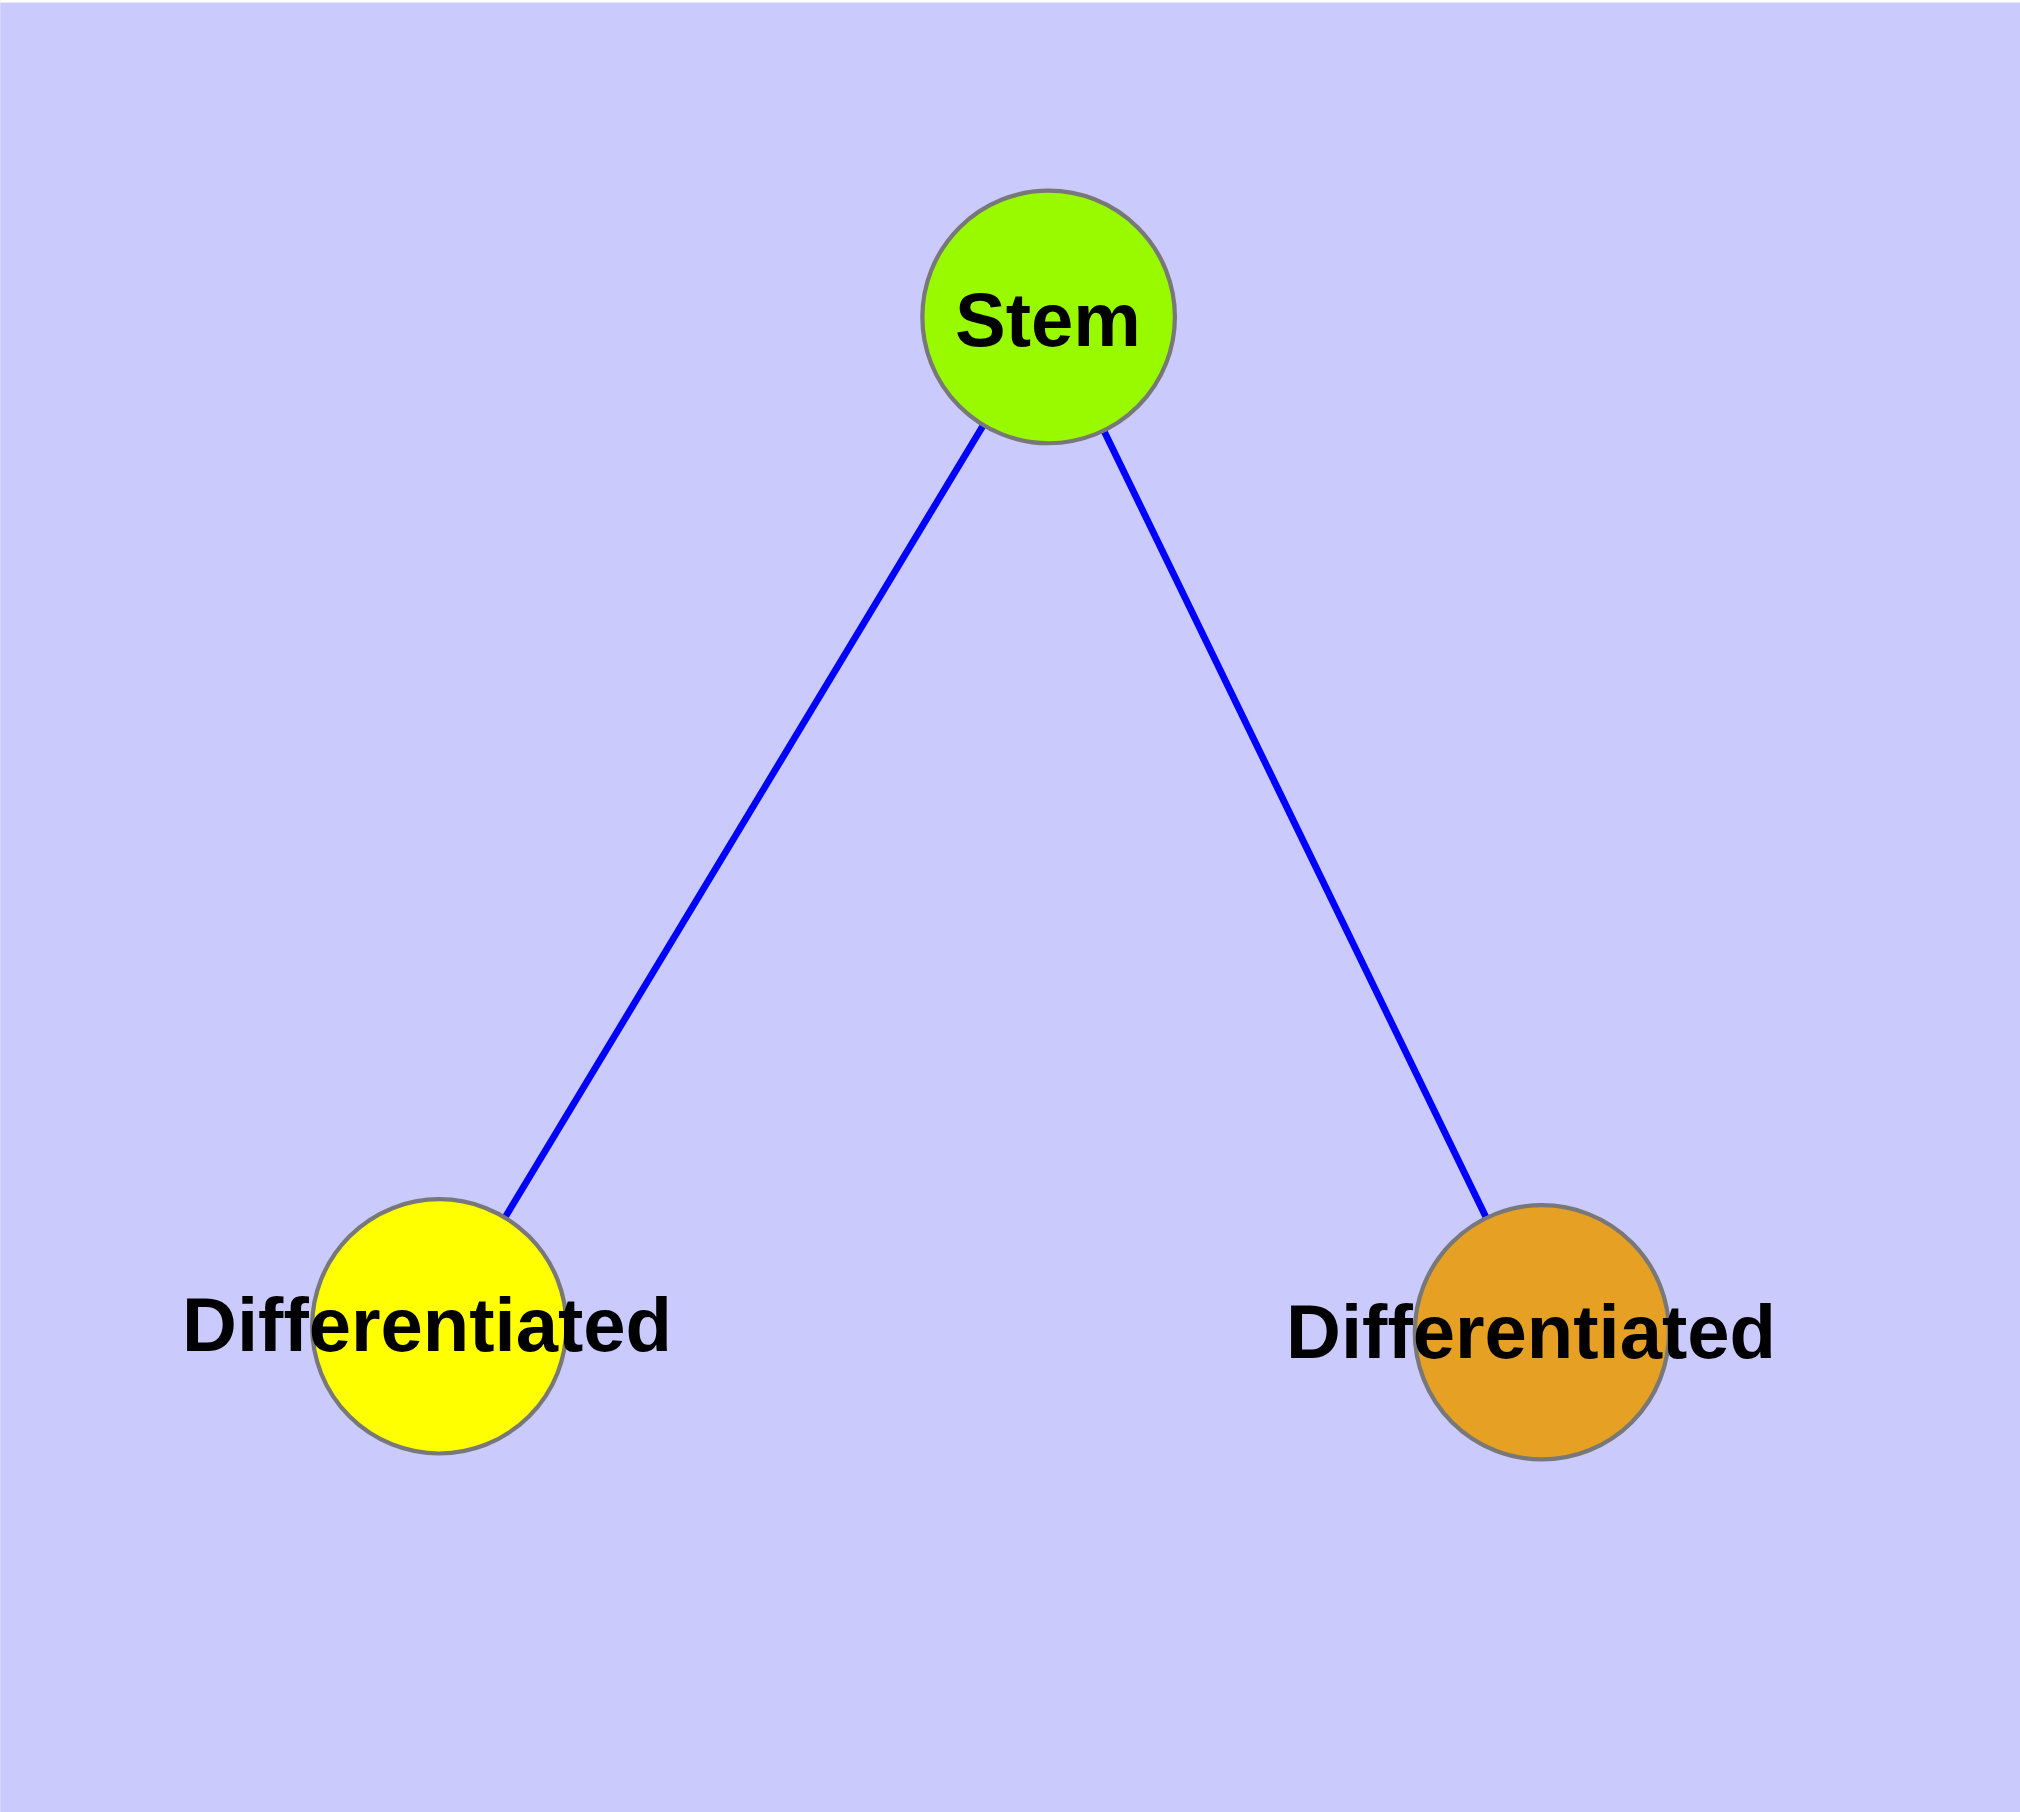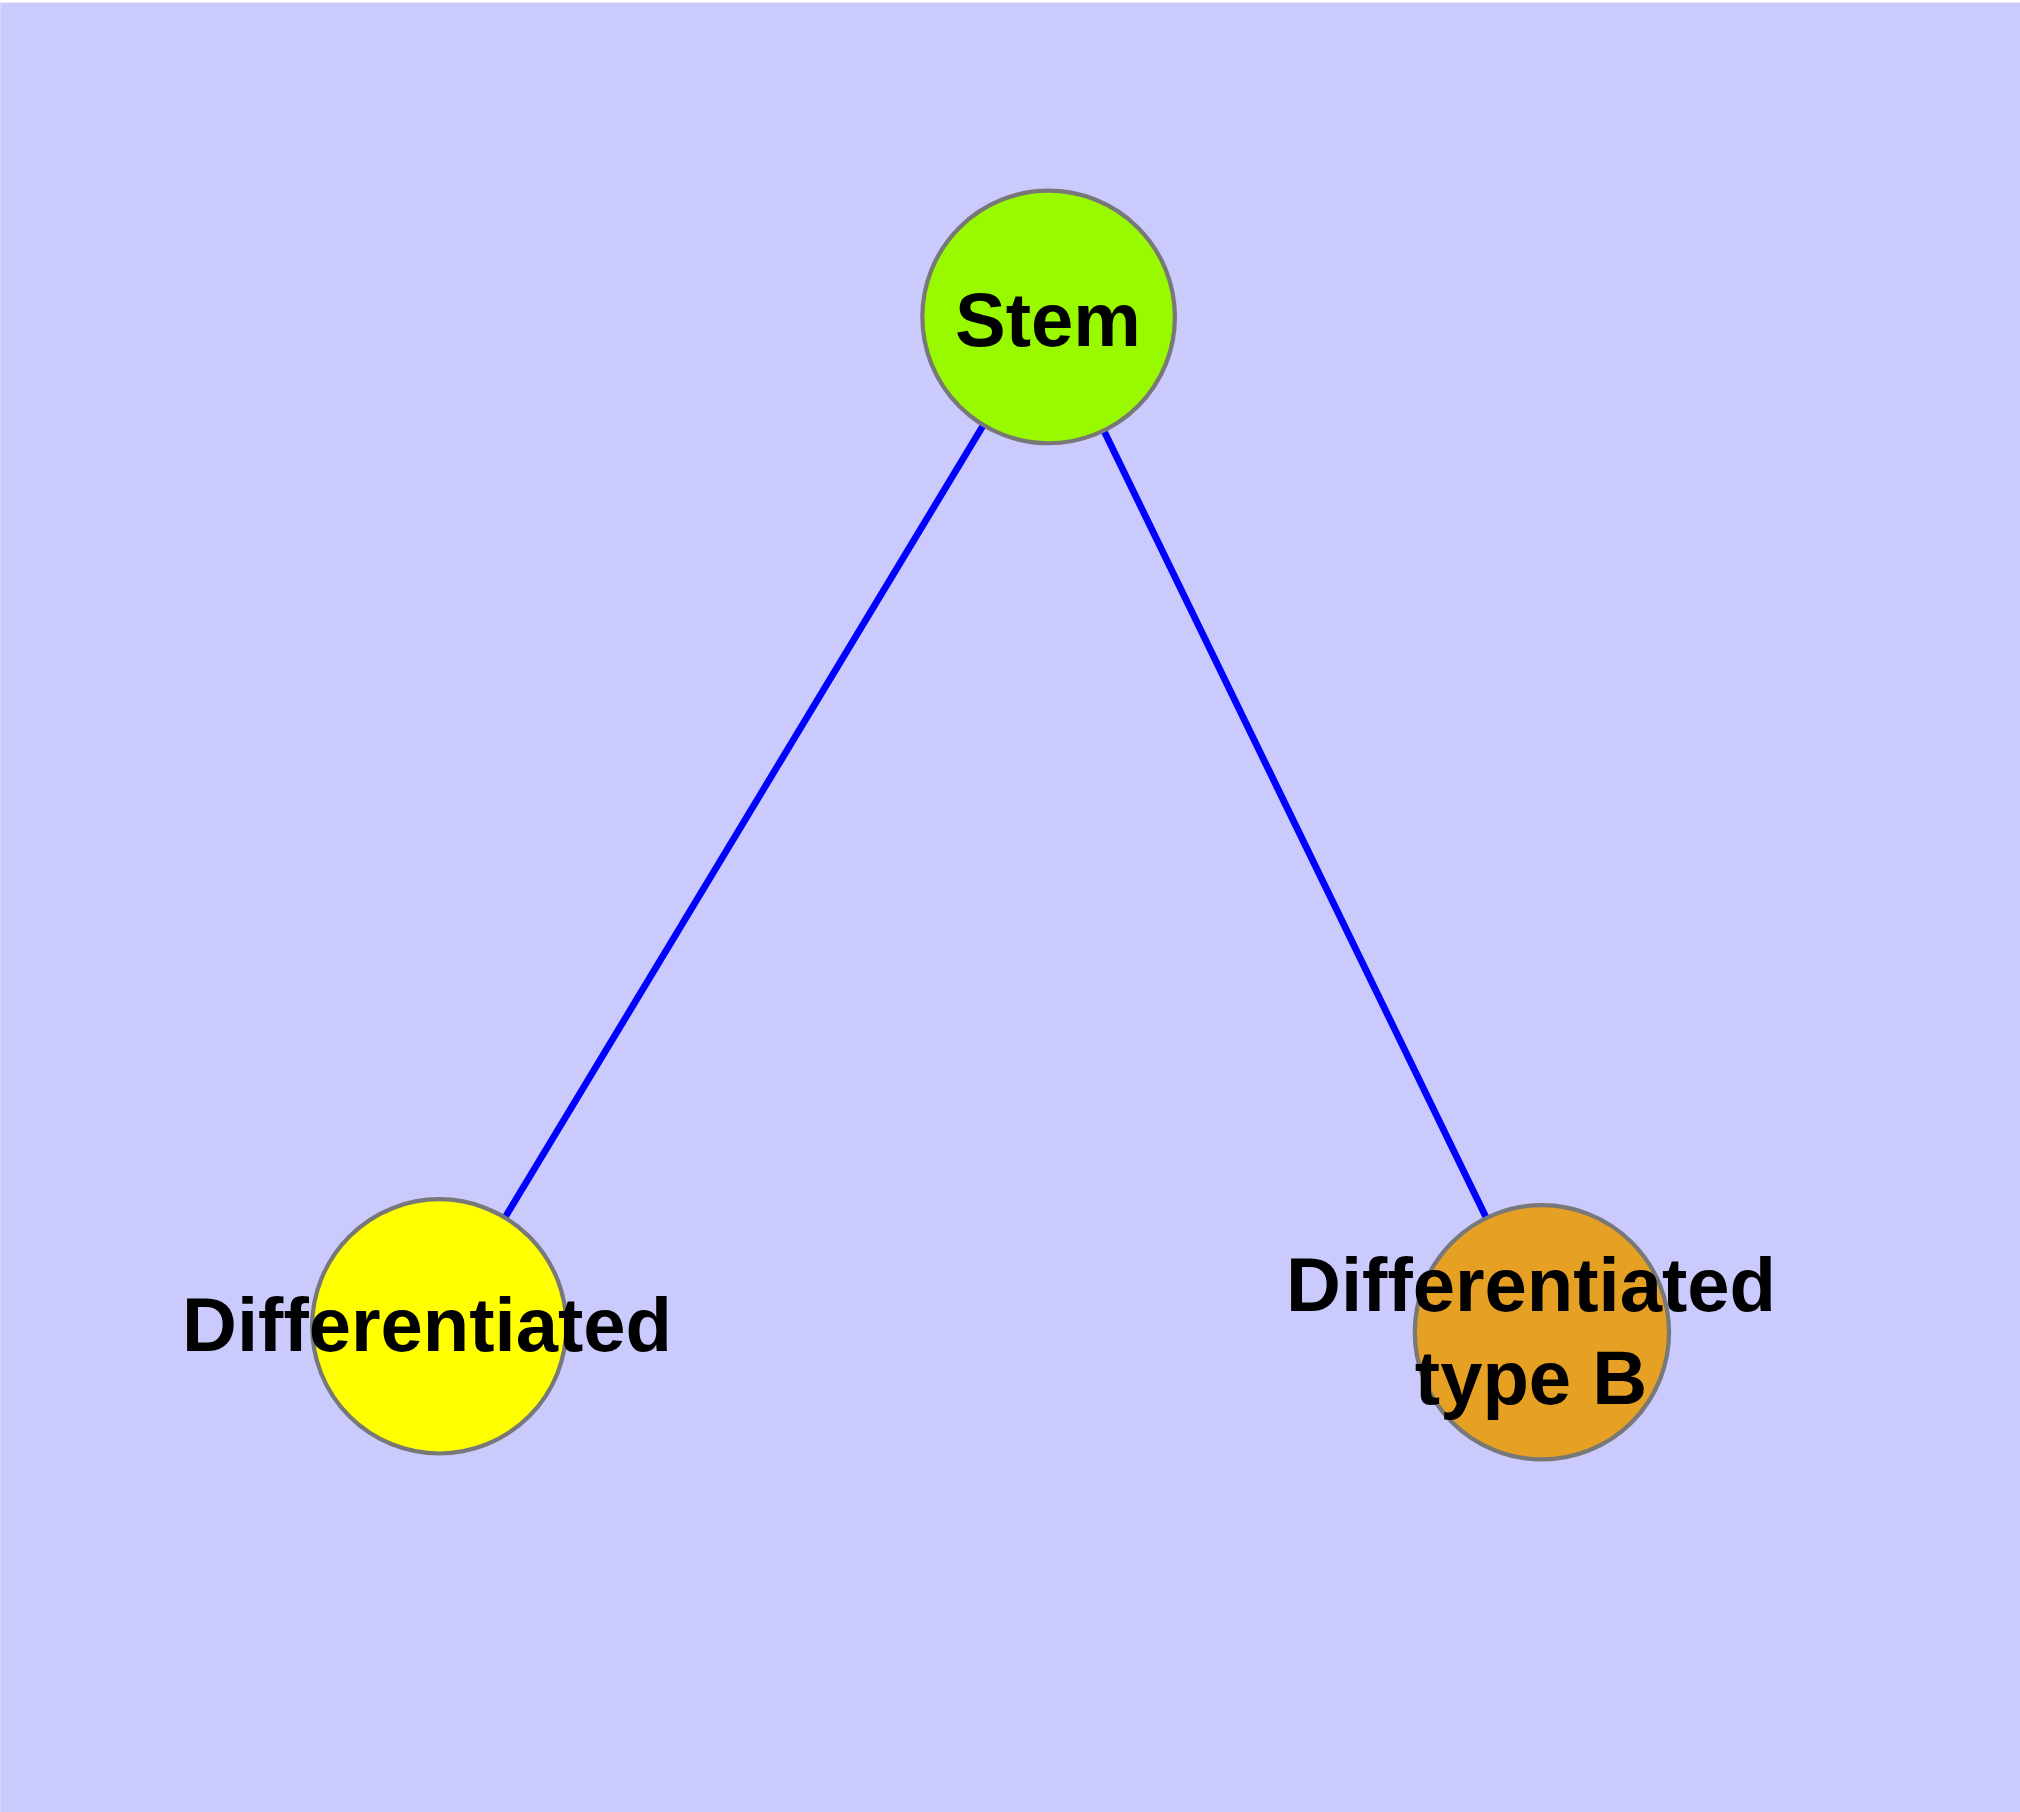--- a/index.html
+++ b/index.html
@@ -65,17 +65,16 @@
   <div class="node-label label-stem">
     <span class="line">Stem</span>
   </div>
 
   <div class="node-label label-a">
     <span class="line">Differentiated</span>
   </div>
 
   <div class="node-label label-b">
     <span class="line">Differentiated</span>
-    <span class="line">type B</span>
   </div>
 
 </div>
 
 
 </body></html>

